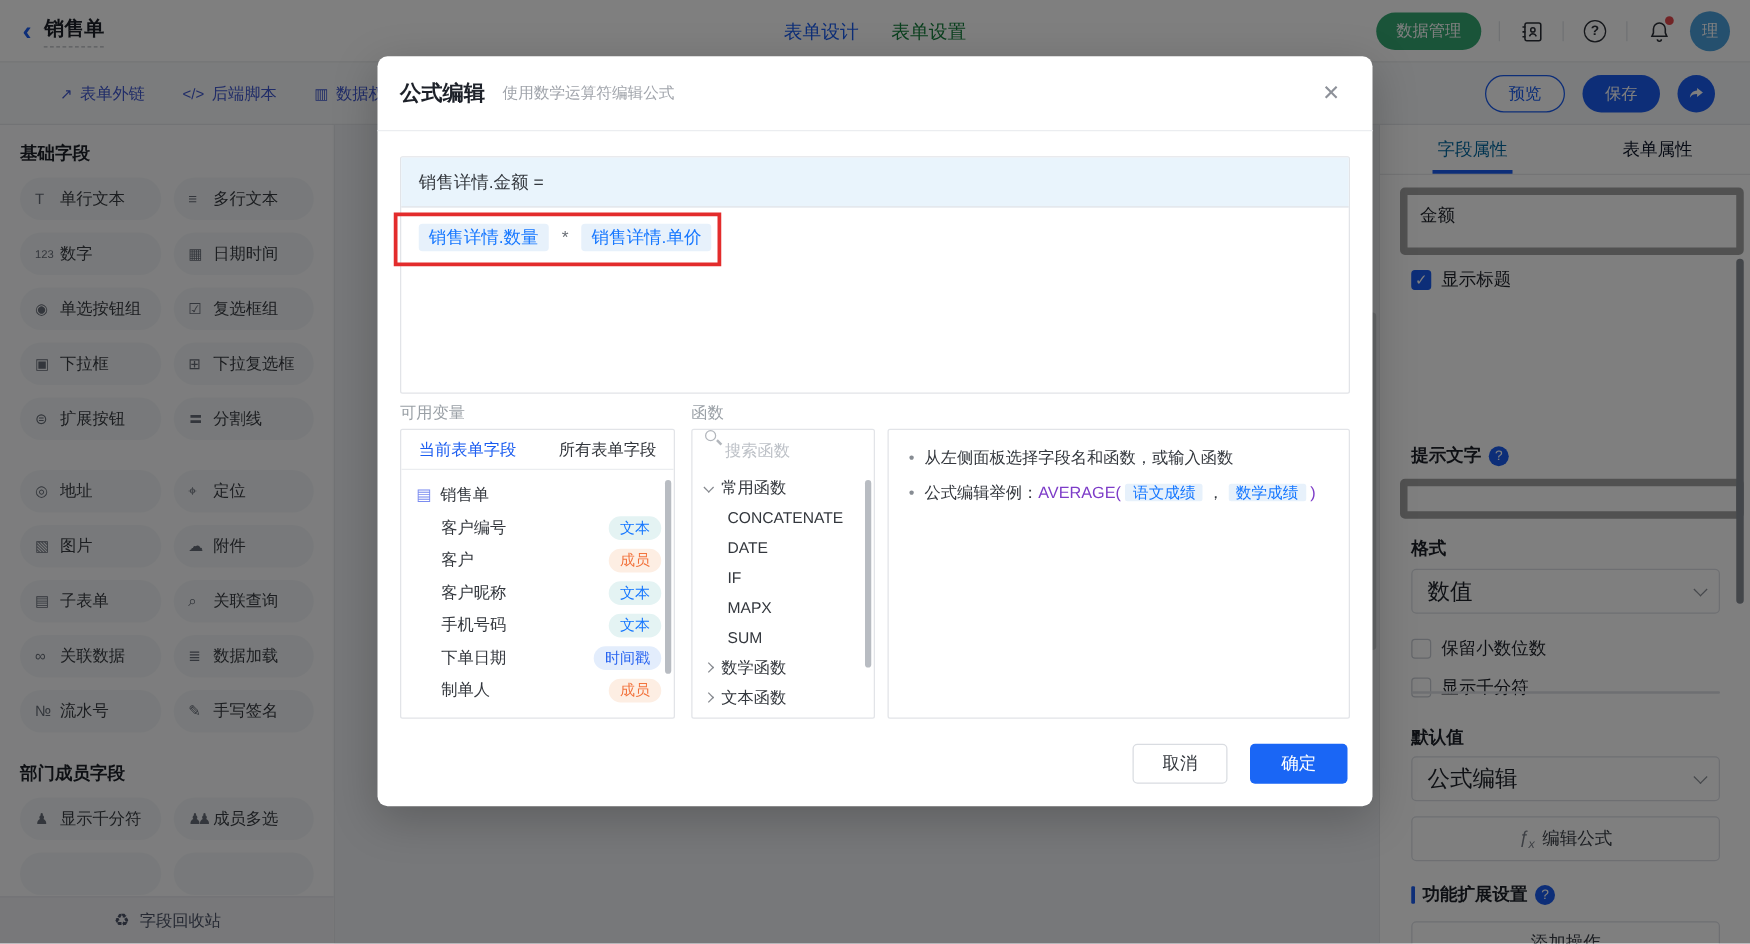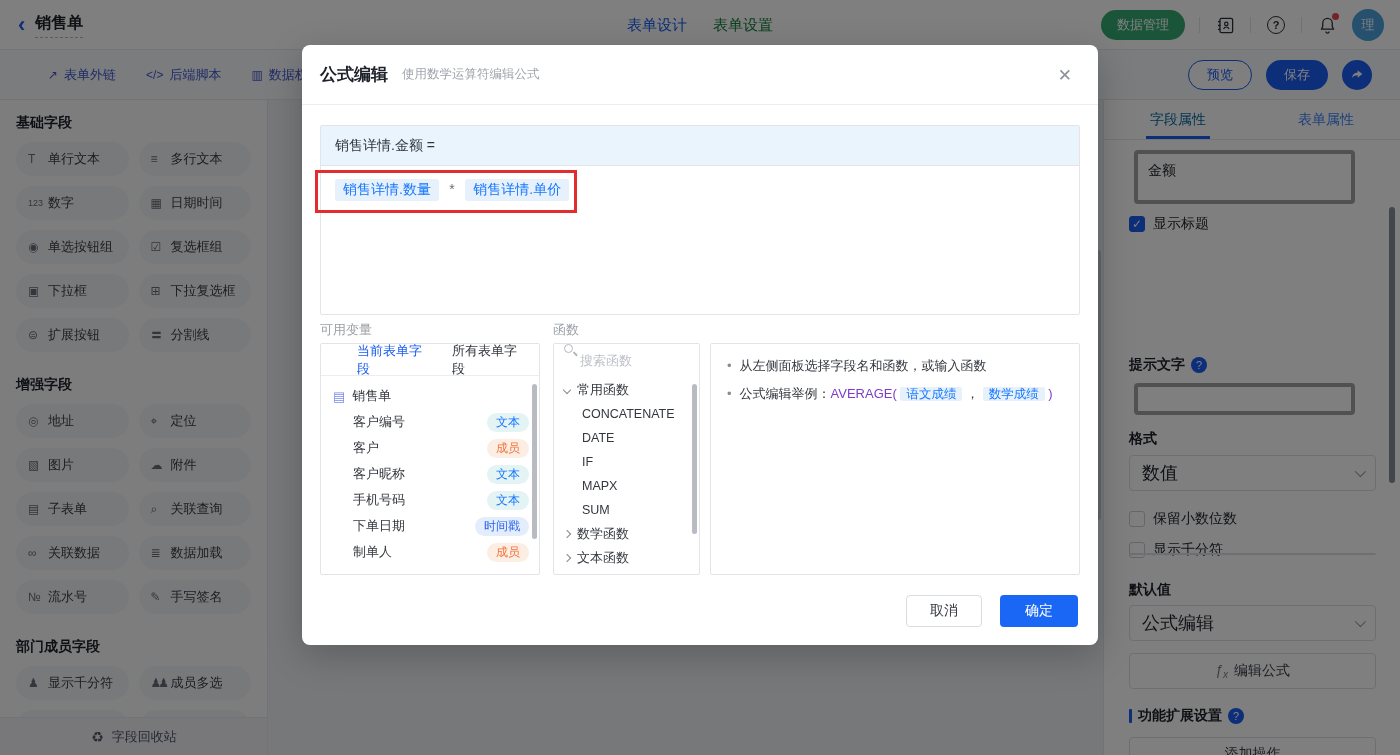--- a/index.html
+++ b/index.html
@@ -55,24 +55,24 @@
   .radio { width:18px; height:18px; border-radius:50%; background:#fff; border:1.5px solid #a7adb5; flex:none; cursor:pointer; position:relative; }
   .radio.sel { border:2px solid #1a5cf0; }
   .radio.sel::after { content:""; position:absolute; left:3px; top:3px; width:8px; height:8px; border-radius:50%; background:#1a5cf0; }
   .optpill { height:24px; line-height:24px; padding:0 13px; border-radius:12px; color:#fff; font-size:13px; }
   .flabel { position:absolute; font-size:14px; font-weight:700; color:#24272e; }
   .cscroll { position:absolute; left:1095px; top:250px; width:6px; height:270px; background:#c9ccd1; border-radius:3px; z-index:3; cursor:pointer; }
 
   
   .props { position:absolute; left:1103px; top:100px; width:297px; height:655px; background:#ffffff; border-left:1px solid #e5e6eb; z-index:4; }
   .ptabs { position:absolute; top:0; left:0; width:100%; height:40px; border-bottom:1px solid #e8e9eb; display:flex; }
-  .ptab { flex:1; display:flex; align-items:center; justify-content:center; font-size:14px; color:#3b82f6; cursor:pointer; position:relative; }
+  .ptab { flex:1; display:flex; align-items:center; justify-content:center; font-size:14px; color:#0f172a; cursor:pointer; position:relative; }
   .ptab.active { color:#0369a1; }
   .ptab.active::after { content:""; position:absolute; bottom:0; left:50%; transform:translateX(-50%); width:64px; height:3px; background:#1a5cf0; }
-  .pbox { position:absolute; left:30px; width:221px; border:4px solid #a3a3a3; border-radius:4px; background:#fff; }
+  .pbox { position:absolute; left:16px; width:275px; border:6px solid #a3a3a3; border-radius:4px; background:#fff; }
   .plabel { position:absolute; left:25px; font-size:14px; font-weight:700; color:#1d2129; display:flex; align-items:center; gap:6px; }
   .helpdot { width:16px; height:16px; border-radius:50%; background:#1a5cf0; color:#fff; font-size:11px; display:flex; align-items:center; justify-content:center; font-weight:400; }
   .helpdot::after { content:"?"; }
   .chkrow { position:absolute; left:25px; display:flex; align-items:center; gap:8px; font-size:14px; color:#1d2129; cursor:pointer; }
   .cbx { width:16px; height:16px; border-radius:3px; border:1px solid #c9cdd4; background:#fff; flex:none; }
   .cbx.on { background:#1a5cf0; border-color:#1a5cf0; color:#fff; font-size:12px; display:flex; align-items:center; justify-content:center; }
   .cbx.on::after { content:"✓"; }
   .pselect { position:absolute; left:25px; width:247px; height:36px; border:1px solid #dcdfe5; border-radius:4px; background:#fff; display:flex; align-items:center; padding:0 12px; font-size:18px; color:#1d2129; cursor:pointer; }
   .chev { margin-left:auto; width:8px; height:8px; border-right:1.5px solid #8d9199; border-bottom:1.5px solid #8d9199; transform:rotate(45deg) translateY(-2px); }
   .pbtn { position:absolute; left:25px; width:247px; border:1px solid #dcdfe5; border-radius:4px; background:#fff; display:flex; align-items:center; justify-content:center; font-size:14px; color:#3a3f47; cursor:pointer; gap:6px; }
@@ -92,21 +92,21 @@
   .m-close { position:absolute; right:26px; top:20px; font-size:17px; color:#8d9199; cursor:pointer; }
   .fbox { position:absolute; left:18px; top:80px; width:760px; height:190px; border:1px solid #e2e4e8; border-radius:2px; background:#fff; }
   .fbox-head { height:40px; background:#e9f4fc; display:flex; align-items:center; padding:0 14px; font-size:14px; color:#33373d; border-bottom:1px solid #e2e4e8; }
   .fbox-body { padding:13px 14px; }
   .chip { display:inline-block; background:#e7f1fb; color:#1677ff; font-size:14px; padding:2px 8px; border-radius:3px; cursor:pointer; }
   .op { color:#6b7077; margin:0 6px; font-size:14px; }
   .redbox { position:absolute; left:13px; top:125px; width:262px; height:43px; border:3px solid #e32c2c; z-index:5; pointer-events:none; }
   .m-lab { position:absolute; font-size:13px; color:#9aa0a6; }
   .panel { position:absolute; top:298px; height:232px; border:1px solid #e2e4e8; border-radius:2px; background:#fff; overflow:hidden; }
   .vtabs { height:32px; display:flex; align-items:center; justify-content:space-between; padding:0 14px; border-bottom:1px solid #ebedf0; font-size:13px; }
-  .vtab { cursor:pointer; color:#33373d;margin-left:22px; }
+  .vtab { cursor:pointer; color:#33373d; }
   .vtab.active { color:#1a5cf0; }
   .vlist { padding:7px 10px 0 12px; }
   .vroot { display:flex; align-items:center; gap:7px; height:26px; font-size:13px; color:#33373d; cursor:pointer; }
   .docico { color:#7b8cf0; font-size:13px; }
   .vrow { display:flex; align-items:center; height:26px; padding-left:20px; font-size:13px; color:#33373d; cursor:pointer; }
   .vbadge { margin-left:auto; font-size:12px; padding:1px 9px; border-radius:10px; }
   .t-text { background:#e4f3f3; color:#1677ff; }
   .t-member { background:#fdeee3; color:#f2733d; }
   .t-time { background:#e3edfc; color:#2864f0; }
   .lscroll { position:absolute; right:2px; top:40px; width:5px; border-radius:2.5px; background:#b8bcc2; cursor:pointer; }
@@ -237,21 +237,20 @@
             <span class="picon">⊜</span>
             <span>扩展按钮</span>
           </div>
         <div class="pill">
             <span class="picon">〓</span>
             <span>分割线</span>
           </div>
       </div>
     </div>
     <div class="sect">
-      <div class="sect-title">增强字段</div>
       <div class="pillgrid">
         <div class="pill">
             <span class="picon">◎</span>
             <span>地址</span>
           </div>
         <div class="pill">
             <span class="picon">⌖</span>
             <span>定位</span>
           </div>
         <div class="pill">

